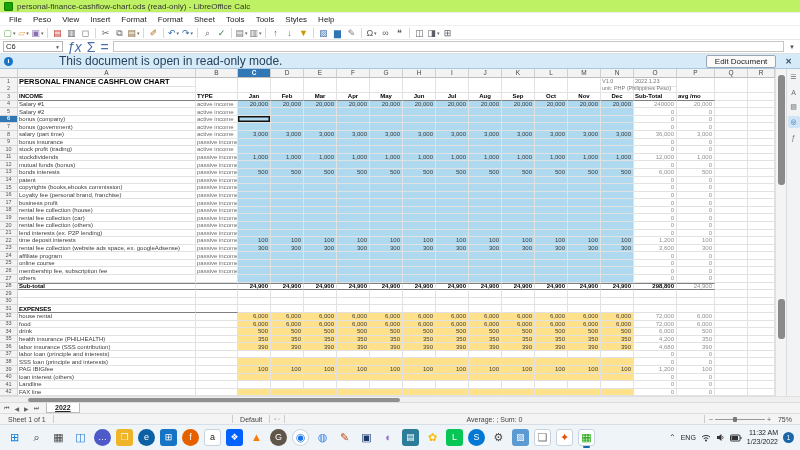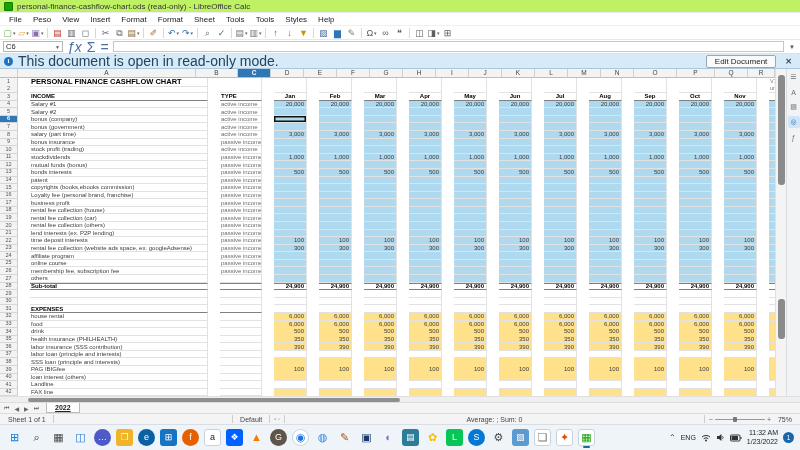--- a/index.html
+++ b/index.html
@@ -26,32 +26,32 @@
   .formulabar{height:14px;display:flex;align-items:center;padding:1px 3px;gap:3px;border-bottom:1px solid #e0e0e0;flex:0 0 auto;}
   .namebox{width:60px;height:11px;border:1px solid #b6b6b6;font-size:7.5px;display:flex;align-items:center;justify-content:space-between;padding:0 2px;background:#fff;}
   .namebox .dd{font-size:5px;color:#555;}
   .fbtn{font-size:14px;color:#4a6fa5;padding:0 1px;}
   .fxinput{flex:1;height:11px;border:1px solid #c6c6c6;background:#fff;}
   .fbright{font-size:6px;color:#555;padding:0 2px;}
 
   
   .infobar{height:15px;background:#d6eaf8;border-bottom:1px solid #a9c8e0;display:flex;align-items:center;padding:0 4px;gap:5px;flex:0 0 auto;}
   .infoicon{width:9px;height:9px;border-radius:50%;background:#1a73c7;color:#fff;font-size:7px;font-weight:bold;display:flex;align-items:center;justify-content:center;font-family:"Liberation Serif",serif;}
-  .infotext{font-size:14px;color:#25435e;flex:1;}
+  .infotext{font-size:12px;color:#25435e;flex:1;margin-left:41px;}
   .editdoc{font-size:8px;background:#fafafa;border:1px solid #9aa7b3;padding:1px 8px;border-radius:2px;color:#222;}
   .ibclose{font-size:8px;color:#34506b;padding:0 4px;font-weight:bold;}
 
   
   .main{flex:1 1 auto;display:flex;min-height:0;}
   .gridwrap{width:775px;display:flex;flex-direction:column;overflow:hidden;background:#fff;}
   .colhdr{height:9px;display:grid;grid-template-columns:18px 178px 42px repeat(12,33px) 43px 38px 33px 1fr;flex:0 0 auto;}
   .colhdr div{background:#f3f3f3;border-right:1px solid #cfcfcf;border-bottom:1px solid #bdbdbd;font-size:6.5px;color:#444;display:flex;align-items:center;justify-content:center;line-height:1;}
   .colhdr div.selhdr{background:#2f77b5;color:#fff;font-weight:bold;}
   .rows{flex:1 1 auto;display:flex;flex-direction:column;min-height:0;}
-  .r{display:grid;grid-template-columns:18px 178px 42px repeat(12,33px) 43px 38px 33px 1fr;flex:1 1 0;min-height:0;gap:12px;}
+  .r{display:grid;grid-template-columns:18px 178px 42px repeat(12,33px) 43px 38px 33px 1fr;flex:1 1 0;min-height:0;}
   .r>div{border-right:1px solid #e2e2e2;border-bottom:1px solid #e2e2e2;font-size:6px;line-height:1;display:flex;align-items:center;overflow:hidden;white-space:nowrap;padding:0 1px;color:#3c3c3c;background:#fff;}
   .r>div.rh{background:#f3f3f3;border-right:1px solid #cfcfcf;border-bottom:1px solid #d6d6d6;color:#555;justify-content:center;font-size:5.5px;}
   .r>div.rh.selhdr{background:#2f77b5;color:#fff;font-weight:bold;}
   .r>div.in{background:#aed9ef;}
   .r>div.ex{background:#ffe18c;}
   .r>div.num{justify-content:flex-end;padding-right:2px;}
   .r>div.dim{color:#8f8f8f;}
   .r>div.b{font-weight:bold;color:#000;}
   .r>div.ctr{justify-content:center;}
   .r>div.hb{border-bottom:1px solid #808080;}

